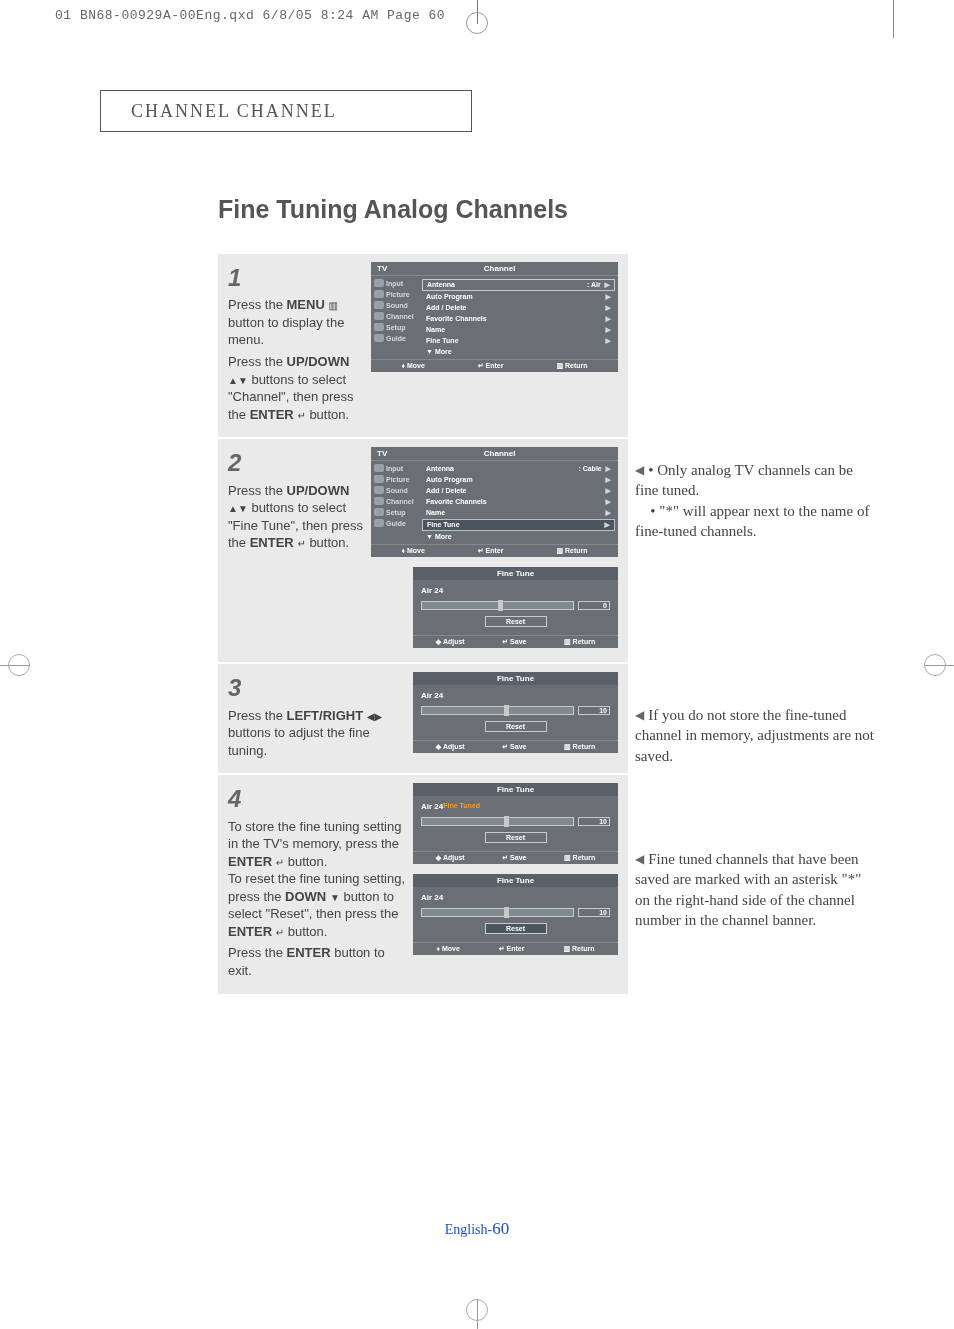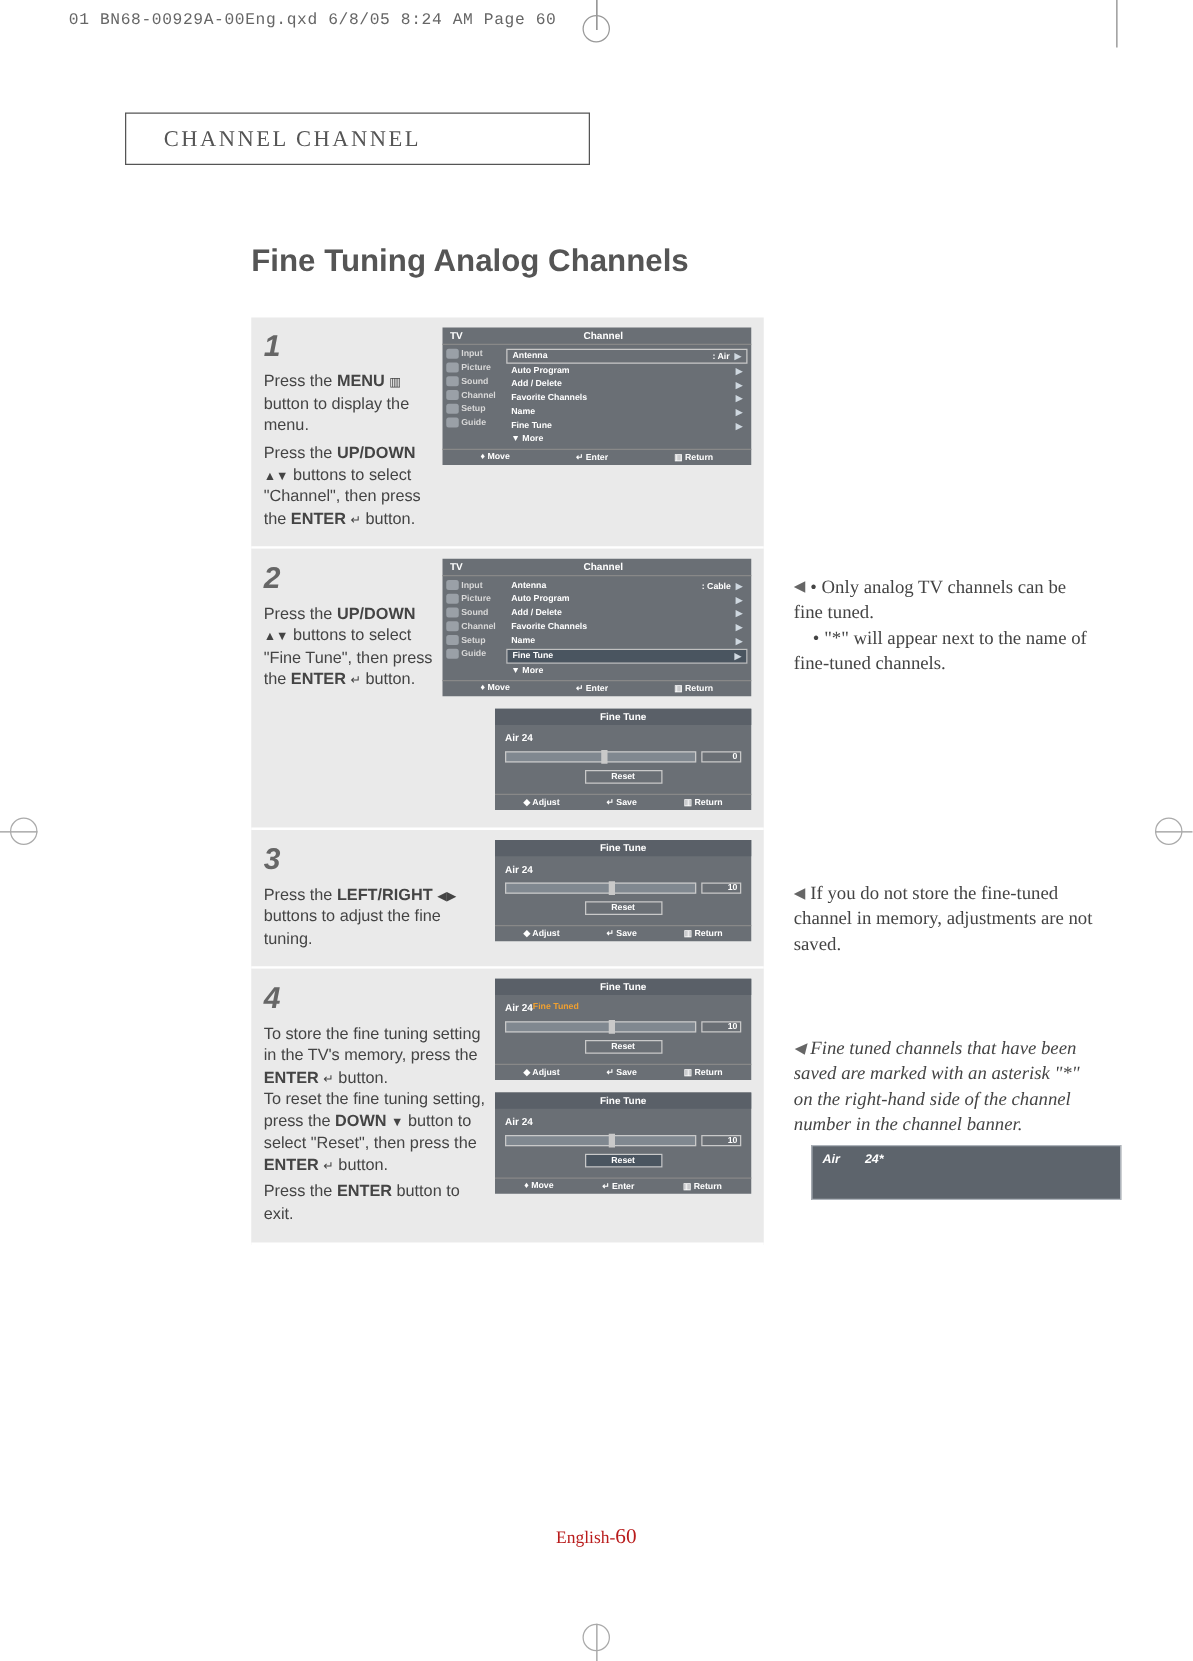--- a/index.html
+++ b/index.html
@@ -43,21 +43,21 @@
     align-items: center;
     padding-left: 30px;
     font-variant: small-caps;
     letter-spacing: 2px;
     font-size: 18px;
     color: #555;
   }
 
   .page {
     position: absolute;
-    left: 201px;
+    left: 218px;
     top: 195px;
     width: 680px;
   }
   h1.title {
     font-family: Helvetica, Arial, sans-serif;
     font-weight: bold;
     font-size: 25px;
     color: #555;
     margin: 0 0 30px 0;
   }
@@ -208,21 +208,21 @@
     color: #fff;
   }
   .banner .gap { display:inline-block; width:20px;}
 
   .footer {
     position: absolute;
     bottom: 90px;
     left: 50%;
     transform: translateX(-50%);
     font-size: 14px;
-    color: #b91c1c;
+    color: #1d4ed8;
   }
   .footer .pn { font-size: 17px; }
 
   b { font-weight: bold; }
   .sym { font-size: 10px; }
 </style>
 </head>
 <body>
 
 <div class="slug">01 BN68-00929A-00Eng.qxd  6/8/05 8:24 AM  Page 60</div>
@@ -516,22 +516,19 @@
   </div>
 </div>
 
 <div class="sidenotes" style="top:460px;">
   <span class="sn-arrow"></span>• <span>Only analog TV channels can be fine tuned.</span><br>
   <span style="visibility:hidden">◀ </span>• <span>"*" will appear next to the name  of fine-tuned channels.</span>
 </div>
 <div class="sidenotes" style="top:705px;">
   <span class="sn-arrow"></span><span>If you do not store the fine-tuned channel in memory, adjustments are not saved.</span>
 </div>
-<div class="sidenotes" style="top:829px;font-style:italic;">
+<div class="sidenotes" style="top:849px;">
   <span class="sn-arrow"></span><span>Fine tuned channels that have been saved are marked with an asterisk "*" on the right-hand side of the channel number in the channel banner.</span>
-  <div class="banner">
-    <span>Air</span><span class="gap"></span><span>24*</span>
-  </div>
 </div>
 
 <div class="footer">
   <span>English-</span><span class="pn">60</span>
 </div>
 
 </body></html>

